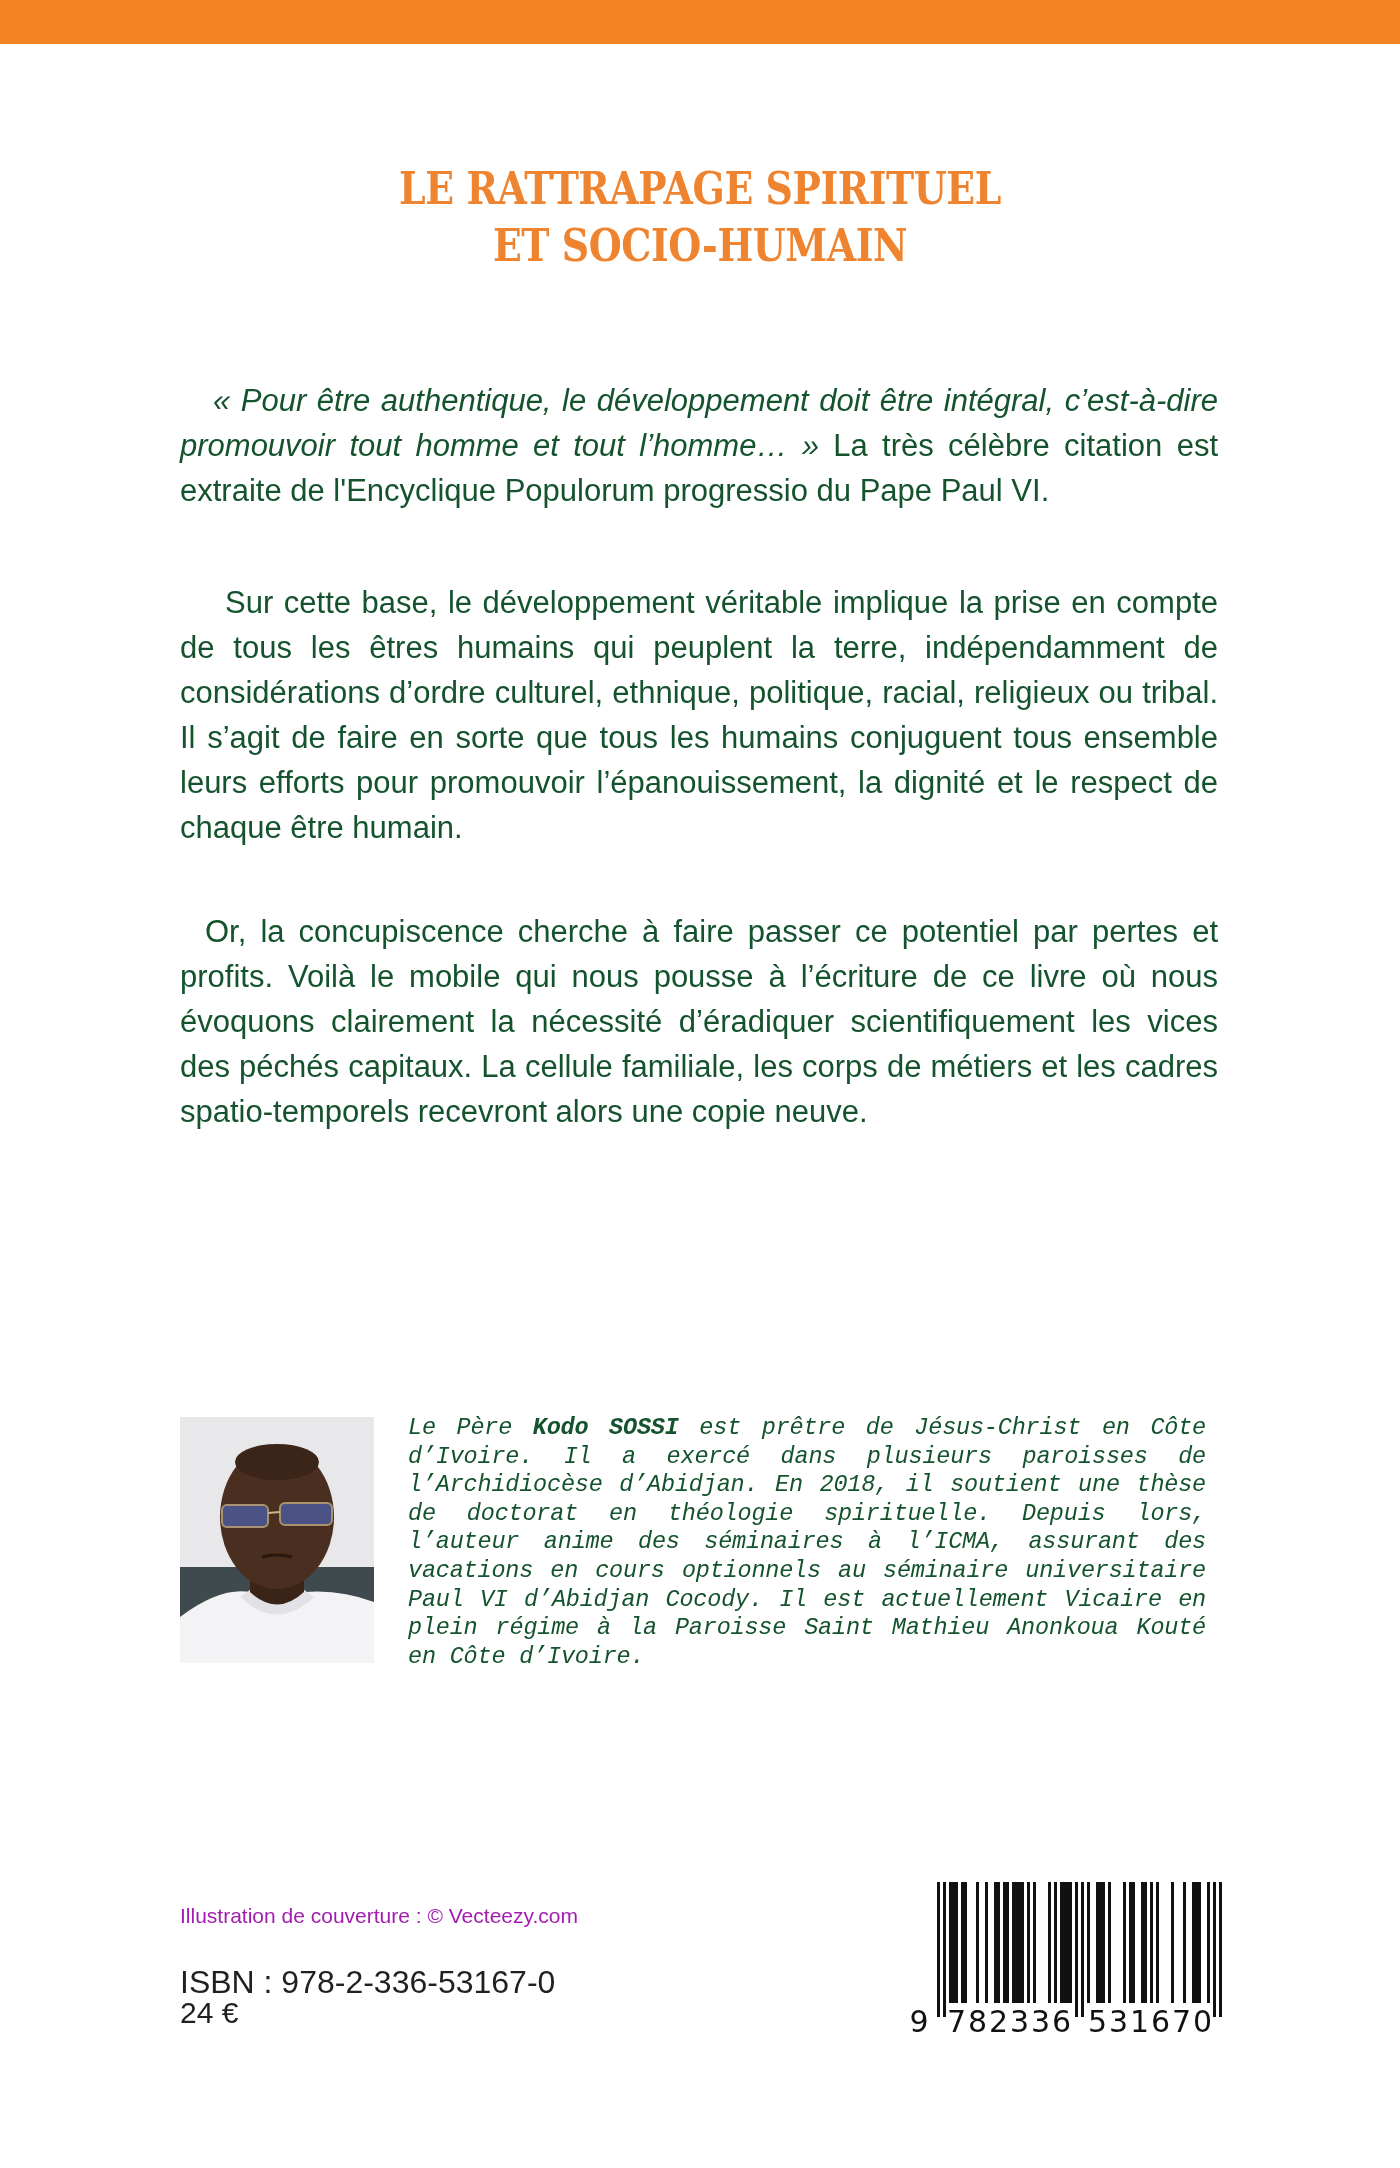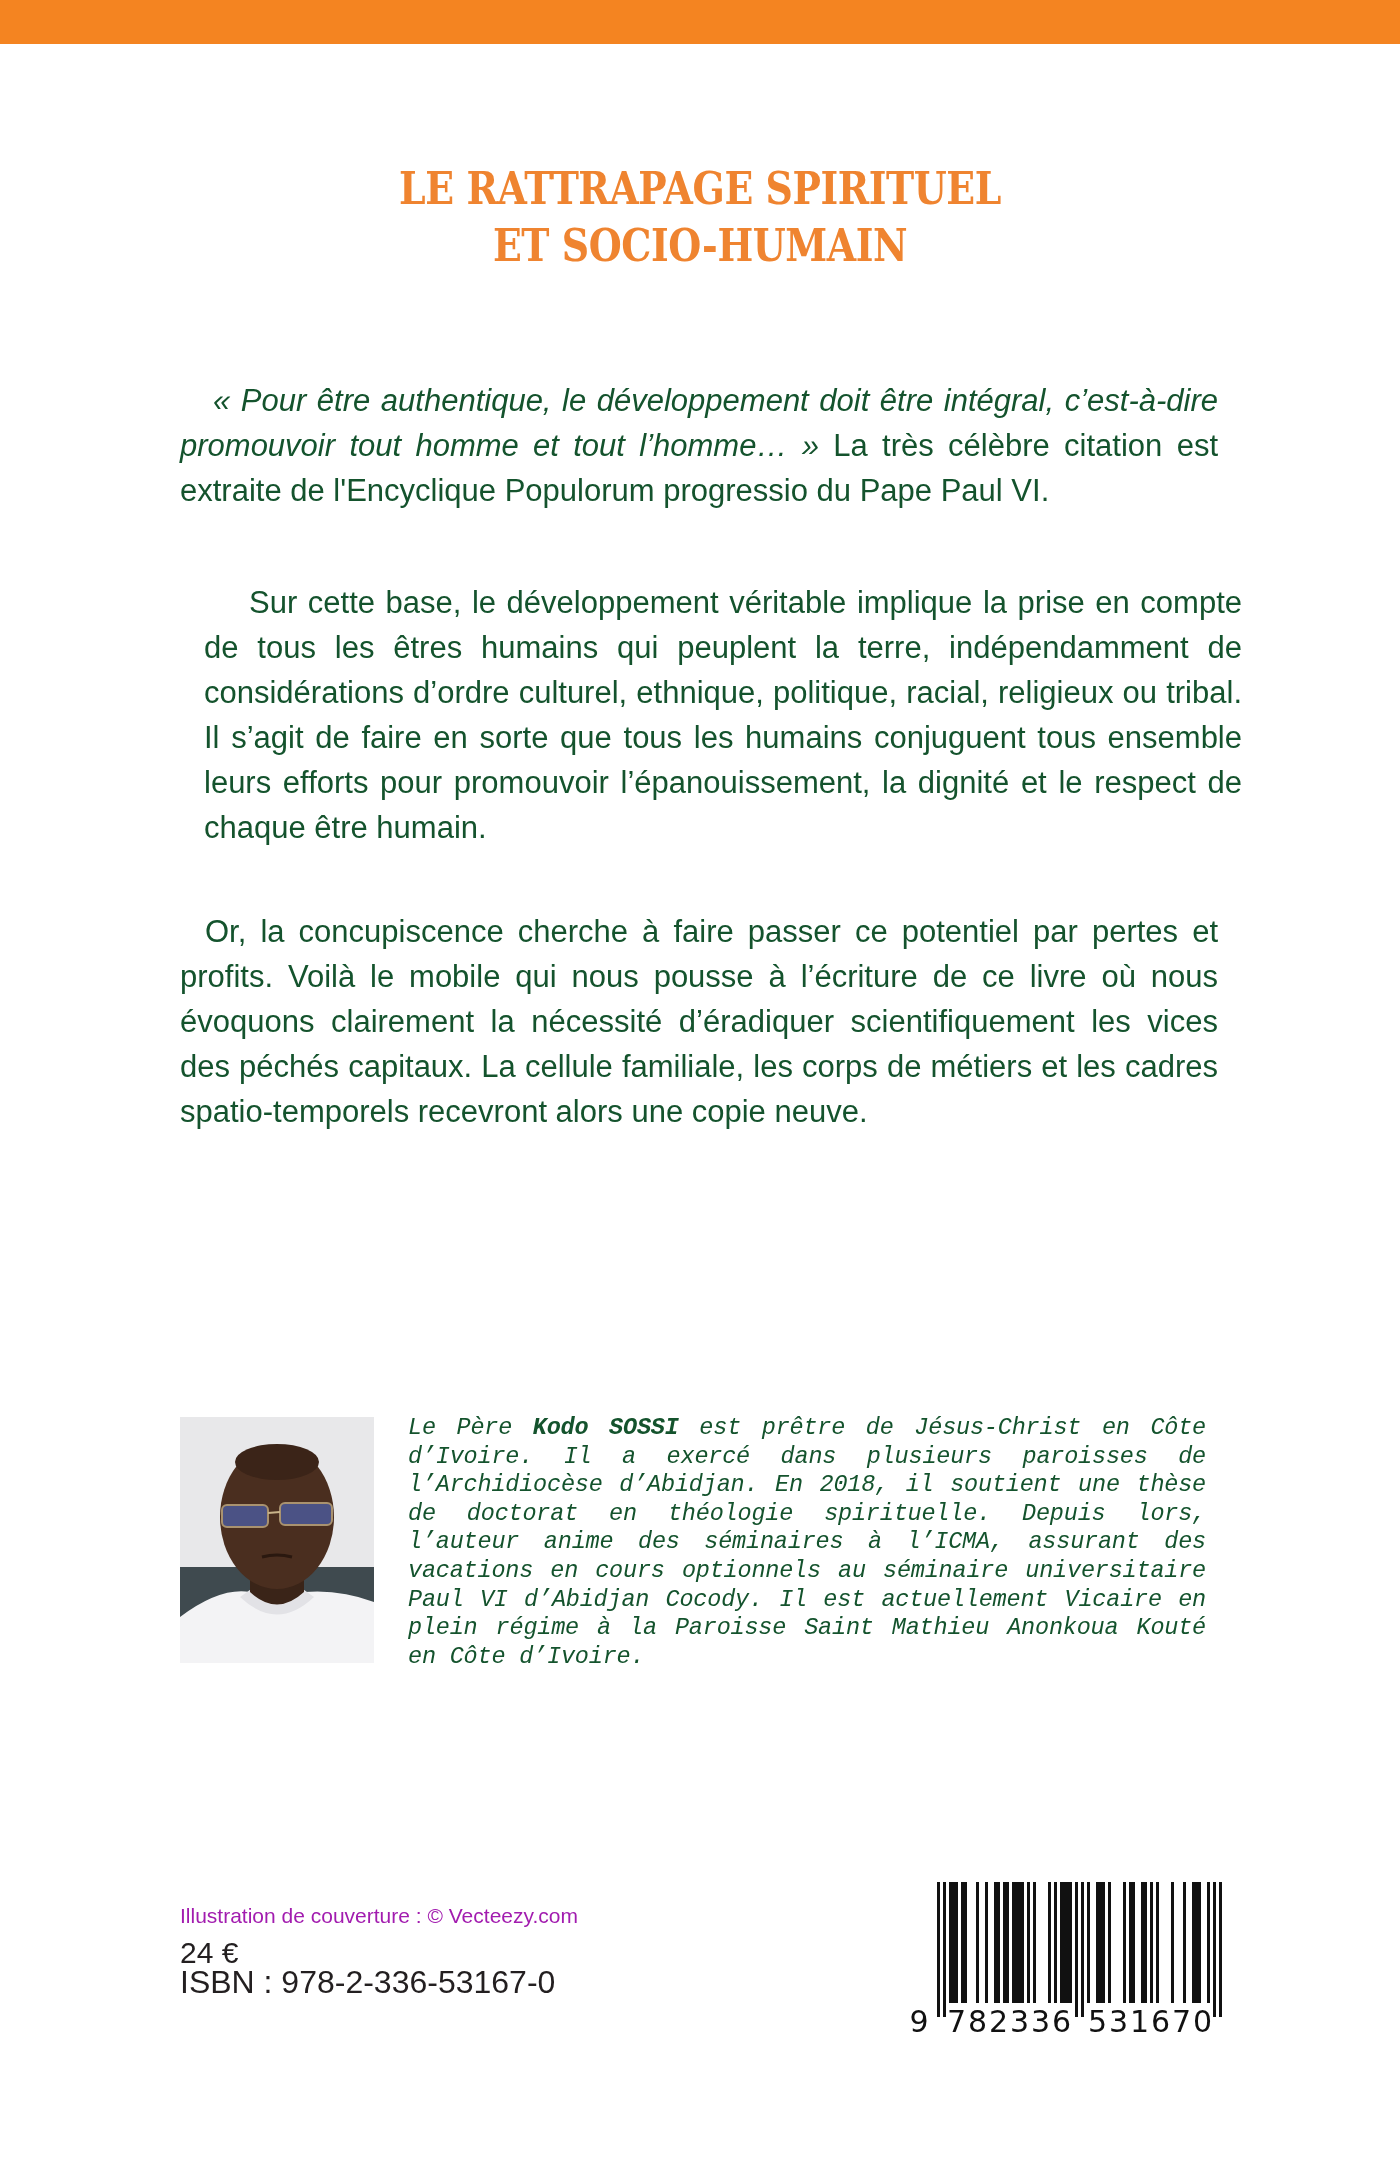--- a/index.html
+++ b/index.html
@@ -7,31 +7,31 @@
   .topbar { position: absolute; left: 0; top: 0; width: 1400px; height: 44px; background: #f48421; }
   .title { position: absolute; left: 0; top: 160px; width: 1400px; text-align: center;
            font-family: "DejaVu Serif", serif; font-weight: bold; color: #ef8430;
            font-size: 44px; line-height: 57px; letter-spacing: -0.5px; }
   .title .line { display: block; transform: scaleX(0.86); transform-origin: center; }
   .body-text { position: absolute; left: 180px; width: 1038px;
                font-family: "Liberation Sans", sans-serif; font-size: 31px; line-height: 45px;
                text-align: justify; color: #14532d; transform-origin: left top; }
   .para { margin: 0; text-align: justify; text-align-last: left; }
   .p1 { top: 378px; text-indent: 33px; }
-  .p2 { top: 580px; text-indent: 45px; margin-left: 24px; }
+  .p2 { top: 580px; text-indent: 45px; }
   .p3 { top: 909px; text-indent: 25px; }
   .para .it { font-style: italic; }
   .photo { position: absolute; left: 180px; top: 1417px; width: 194px; height: 246px; overflow: hidden; background: #e9e9eb; }
   .bio { position: absolute; left: 408px; top: 1414px; width: 798px;
          font-family: Liberation Mono, monospace; font-style: italic; font-size: 23.5px; line-height: 28.6px;
          color: #14532d; text-align: justify; text-align-last: left; letter-spacing: -0.2px; }
   .bio b { font-weight: bold; }
   .credit { position: absolute; left: 180px; top: 1904px; font-family: "Liberation Sans", sans-serif; font-size: 21px; color: #a21caf; }
   .isbn { position: absolute; left: 180px; top: 1964px; font-family: "Liberation Sans", sans-serif; font-size: 32px; color: #231f20; }
-  .price { position: absolute; left: 180px; top: 1936px; font-family: "Liberation Sans", sans-serif; font-size: 30px; color: #231f20; }
+  .price { position: absolute; left: 180px; top: 1996px; font-family: "Liberation Sans", sans-serif; font-size: 30px; color: #231f20; }
   .barcode { position: absolute; left: 905px; top: 1880px; width: 320px; height: 160px; }
 </style>
 </head>
 <body>
 
 <div class="topbar"></div>
 
 <h1 class="title" style="margin:0;">
   <span class="line">LE RATTRAPAGE SPIRITUEL</span>
   <span class="line">ET SOCIO-HUMAIN</span>

